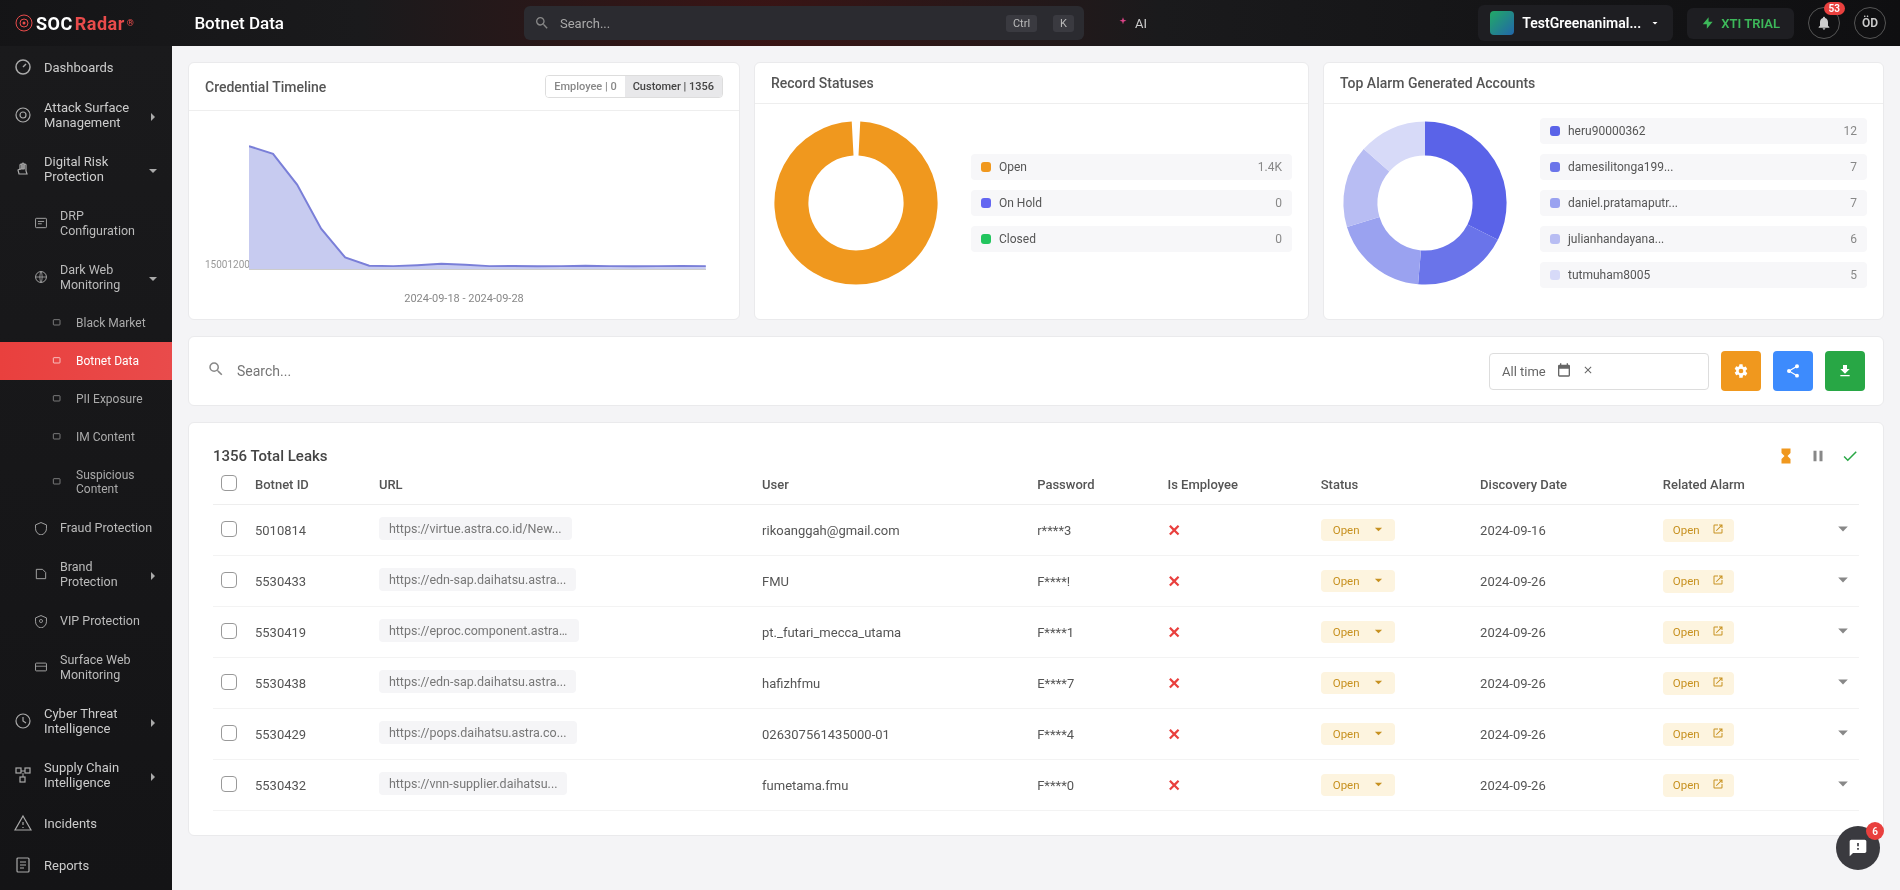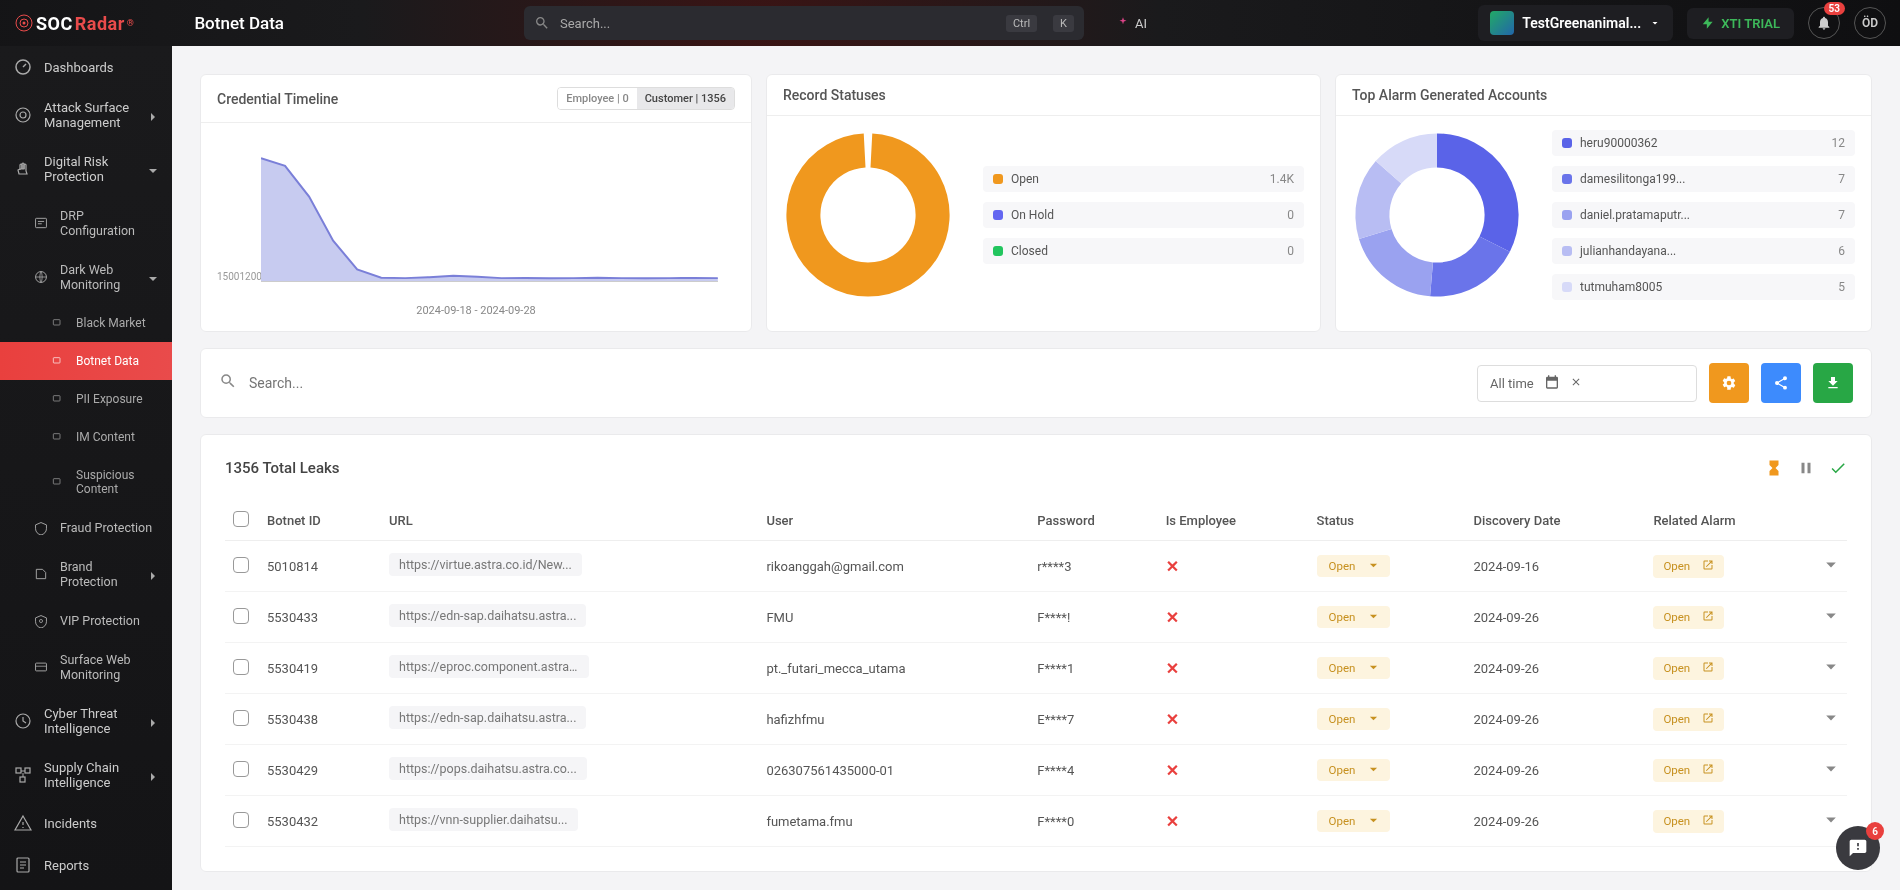--- a/index.html
+++ b/index.html
@@ -41,21 +41,21 @@
 .nav-item.sub .icon { width:14px; height:14px; }
 .nav-item.sub .icon svg { width:14px; height:14px; }
 .nav-item.subsub { padding-left:52px; font-size:12px; color:#aaa; }
 .nav-item.subsub .icon { width:12px; height:12px; }
 .nav-item.active { background:linear-gradient(90deg,#e9403e,#e94b4b); color:#fff; }
 .nav-item.active .icon svg { fill:#fff; stroke:#fff; }
 .sidebar .collapse { margin-top:auto; padding:14px; text-align:center; }
 .sidebar .collapse svg { width:18px; height:18px; fill:#888; }
 
 
-.main { flex:1; overflow-y:auto; padding:28px; display:flex; flex-direction:column; gap:16px; }
+.main { flex:1; overflow-y:auto; padding:16px; display:flex; flex-direction:column; gap:16px; }
 
 .cards { display:flex; gap:14px; }
 .card { background:#fff; border-radius:6px; border:1px solid #eaeaec; display:flex; flex-direction:column; }
 .card-h { padding:12px 16px; border-bottom:1px solid #eee; font-size:14px; color:#555; font-weight:500; display:flex; align-items:center; }
 .card-b { padding:14px 16px; flex:1; position:relative; }
 .card.timeline { flex:0 0 552px; }
 .card.statuses { flex:0 0 555px;text-align:right; }
 .card.accounts { flex:1; }
 
 .pills { margin-left:auto; display:flex; border:1px solid #ddd; border-radius:4px; overflow:hidden; font-size:11px; }
@@ -84,21 +84,21 @@
 .date-sel .cal svg { width:16px; height:16px; fill:#666; margin-left:auto; }
 .date-sel .x svg { width:12px; height:12px; fill:#666; }
 .sq-btn { width:40px; height:40px; border-radius:4px; display:flex; align-items:center; justify-content:center; cursor:pointer; }
 .sq-btn svg { width:16px; height:16px; fill:#fff; }
 .sq-orange { background:#f0981e; }
 .sq-blue { background:#3d8bfd; }
 .sq-green { background:#28a745; }
 
 
 .table-card { background:#fff; border:1px solid #eaeaec; border-radius:6px; padding:24px; }
-.table-head { display:flex; align-items:center; margin-bottom:24px; }
+.table-head { display:flex; align-items:center; }
 .table-title { font-size:15px; color:#444; font-weight:500; }
 .table-actions { margin-left:auto; display:flex; gap:14px; }
 .table-actions svg { width:18px; height:18px; }
 
 table { width:100%; border-collapse:collapse; font-size:13px; }
 th { text-align:left; font-weight:500; color:#555; padding:10px 8px; border-bottom:1px solid #eee; }
 td { padding:12px 8px; color:#555; border-bottom:1px solid #f3f3f3; }
 .cb { width:16px; height:16px; border:1.5px solid #999; border-radius:4px; display:inline-block; }
 .url-cell { background:#f5f5f7; padding:4px 10px; border-radius:4px; color:#777; font-size:12.5px; display:inline-block; max-width:200px; overflow:hidden; text-overflow:ellipsis; white-space:nowrap; }
 .x-icon { color:#e9403e; font-size:16px; font-weight:700; }

